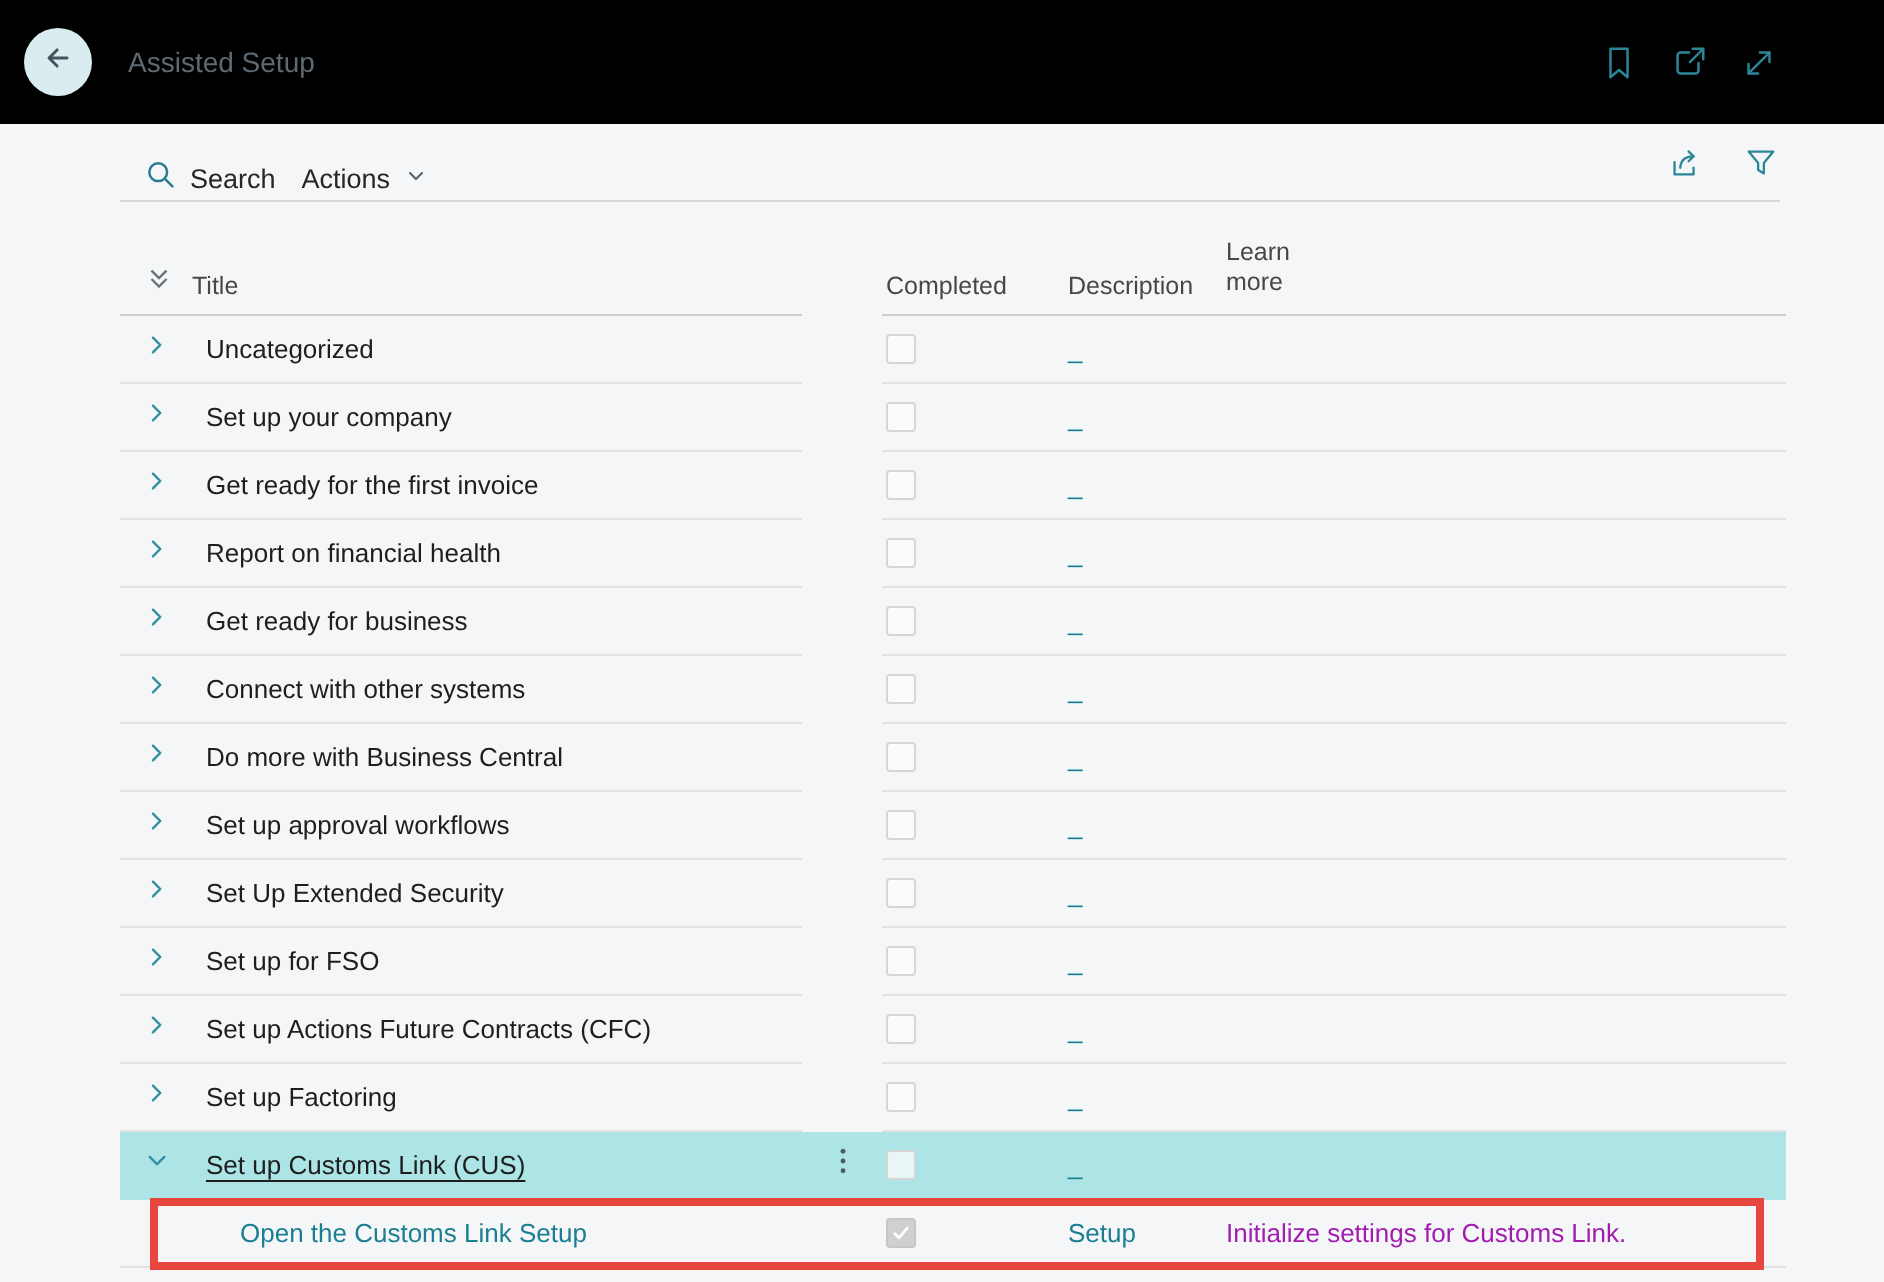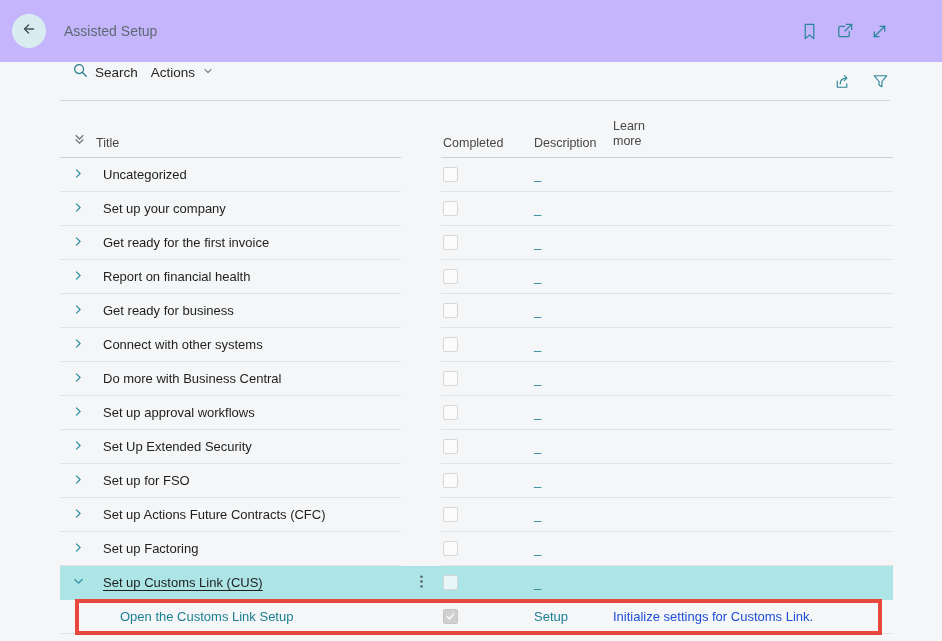--- a/index.html
+++ b/index.html
@@ -1,33 +1,33 @@
 <!DOCTYPE html>
 <html><head>
 <meta charset="utf-8">
 <style>
   html,body{margin:0;padding:0;width:942px;height:641px;overflow:hidden;
     font-family:"Liberation Sans","DejaVu Sans",sans-serif;background:#ffffff;}
   *{box-sizing:border-box;}
 
   
-  .topbar{height:62px;background:#c4b5fd;position:relative;display:flex;align-items:center;}
+  .topbar{height:62px;background:#000000;position:relative;display:flex;align-items:center;}
   .back-btn{width:34px;height:34px;border-radius:50%;background:#d9edf0;margin-left:12px;
     display:flex;align-items:center;justify-content:center;cursor:pointer;}
   .back-btn svg{width:18px;height:18px;stroke:#44535b;fill:none;stroke-width:1.6;stroke-linecap:round;stroke-linejoin:round;}
   .page-title{margin-left:18px;font-size:14px;color:#5d6a72;}
   .top-icons{position:absolute;right:53px;top:0;height:62px;display:flex;align-items:center;gap:16px;}
   .top-icons .ic{width:19px;height:19px;cursor:pointer;}
   .top-icons svg{width:19px;height:19px;stroke:#2a8698;fill:none;stroke-width:1.3;stroke-linecap:round;stroke-linejoin:round;}
 
   
   .page-body{position:relative;height:579px;background:#f5f6f7;}
 
   
-  .action-bar{height:38px;position:relative;display:flex;align-items:flex-start;}
+  .action-bar{height:38px;position:relative;display:flex;align-items:flex-end;}
   .action-bar:after{content:"";position:absolute;left:60px;top:38px;width:830px;border-top:1px solid #d8d8d8;}
   .search-group{display:flex;align-items:center;margin-left:72px;gap:7px;cursor:pointer;}
   .search-group svg{width:16px;height:16px;stroke:#2b7b8e;fill:none;stroke-width:1.4;stroke-linecap:round;}
   .search-label,.actions-label{font-size:13.5px;color:#262626;}
   .actions-label{margin-left:6px;}
   .chev-sm svg{width:12px;height:12px;stroke:#5a6368;stroke-width:1.4;fill:none;}
   .action-icons{position:absolute;right:52px;top:0;height:38px;display:flex;align-items:center;gap:19px;}
   .action-icons .ic{width:19px;height:19px;cursor:pointer;}
   .action-icons svg{width:19px;height:19px;stroke:#2a8698;fill:none;stroke-width:1.2;stroke-linecap:round;stroke-linejoin:round;}
 
@@ -51,21 +51,21 @@
   .title-text{font-size:13px;font-weight:normal;color:#1e1e1e;cursor:pointer;}
   .cell.menu{justify-content:center;}
   .cell.menu svg{width:15px;height:15px;cursor:pointer;}
   .cell.menu circle{fill:#4d5a60;}
   .cell.completed,.cell.learn,.cell.desc{padding-left:2px;}
   .cb{width:15px;height:15px;border:1px solid #d6d6d6;background:#fbfbfb;border-radius:2px;
     display:flex;align-items:center;justify-content:center;}
   .cb.checked{background:#d0d0d0;border-color:#c6c6c6;}
   .cb svg{width:11px;height:11px;stroke:#ffffff;fill:none;stroke-width:2;stroke-linecap:round;stroke-linejoin:round;}
   .link{font-size:13px;color:#1b7f92;cursor:pointer;}
-  .desc-text{font-size:13px;color:#1d4ed8;}
+  .desc-text{font-size:13px;color:#a21caf;}
 
   
   .row.selected{background:#ade5e7;}
   .row.selected .cell{border-bottom-color:transparent;}
   .row.selected .title-text{text-decoration:underline;text-underline-offset:3px;}
   .row.selected .cb{background:#e9f6f7;}
   .row.child .title-text{font-weight:normal;color:#1b7f92;padding-left:17px;}
 
   
   .annotation-box{position:absolute;left:75px;top:537px;width:807px;height:36px;

